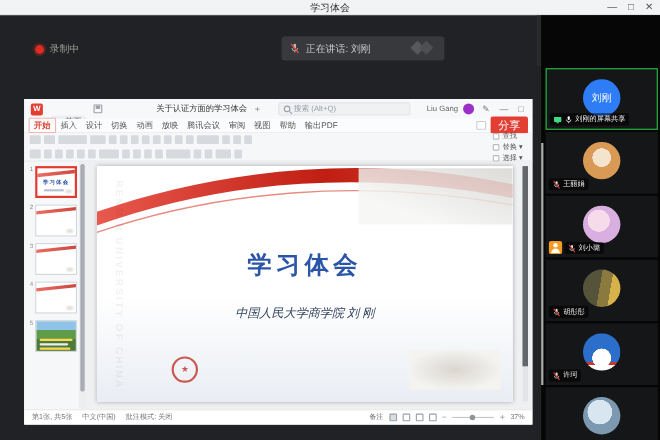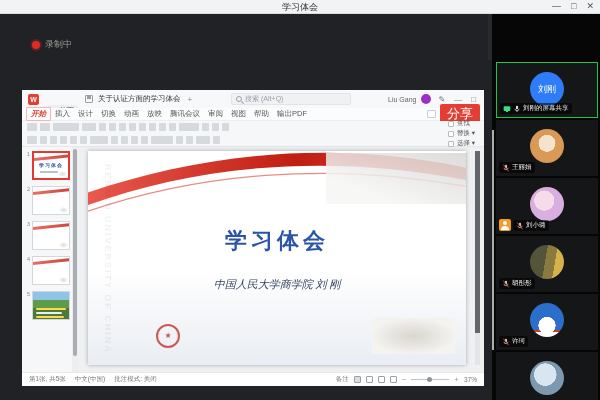--- a/index.html
+++ b/index.html
@@ -23,35 +23,35 @@
   .ghost-logo i:first-child { left:4px; } .ghost-logo i:last-child { left:12px; background:#888; }
 
   
   .wps { position:absolute; left:22px; top:76px; width:462px; height:296px; background:#fff; font-size:8px; color:#333; }
   .wps-titlebar { position:absolute; top:0; left:0; right:0; height:18px; background:#f7f8fa; display:flex; align-items:center; gap:5px; padding:0 6px; }
   .wps-logo { width:11px; height:11px; border-radius:2px; background:#e33e33; color:#fff; font-size:7px; font-weight:bold; text-align:center; line-height:11px; }
   .home-pill { display:flex; align-items:flex-end; gap:3px; background:#eceef1; border-radius:8px; padding:1px 6px; font-size:7.5px; color:#444;margin-top:24px; }
   .home-dot { width:6px; height:6px; border-radius:50%; background:#c8cbd0; }
   .save-ic { width:8px; height:8px; border:1px solid #9aa0a6; border-radius:1px; position:relative; }
   .save-ic::after { content:""; position:absolute; left:1px; top:0; width:4px; height:3px; background:#9aa0a6; }
-  .doc-tab { font-size:7.5px; color:#333; white-space:nowrap; }
+  .doc-tab { font-size:7.5px; color:#333; white-space:nowrap;margin-left:44px; }
   .new-tab { color:#888; padding:0 2px; }
   .wps-search { margin:0 auto; width:120px; height:12px; background:#eff1f3; border:1px solid #e2e4e8; border-radius:2px; display:flex; align-items:center; gap:3px; padding:0 4px; color:#9aa0a6; font-size:7px; }
   .search-glass { width:6px; height:6px; border:1px solid #9aa0a6; border-radius:50%; position:relative; flex:0 0 auto; }
   .search-glass::after { content:""; position:absolute; left:4px; top:5px; width:3px; height:1px; background:#9aa0a6; transform:rotate(45deg); }
   .user-name { font-size:7px; color:#666; }
   .user-avatar { width:10px; height:10px; border-radius:50%; background:#9b30c9; }
   .pen-ic, .wps-min, .wps-restore { font-size:8px; color:#777; padding:0 2px; }
 
   .ribbon { position:absolute; top:18px; left:0; right:0; height:13px; background:#fbfcfd; border-bottom:1px solid #eceef0; display:flex; align-items:center; padding:0 4px; }
   .rtab { font-size:7.5px; color:#555; padding:1px 4px; white-space:nowrap; }
-  .rtab.active { color:#d8402f; font-weight:bold; border:1px solid #f0b6af; border-radius:1px;font-style:italic; }
+  .rtab.active { color:#d8402f; font-weight:bold; border:1px solid #f0b6af; border-radius:1px; }
   .ribbon-right { margin-left:auto; display:flex; align-items:center; gap:4px; }
   .mini-sq { width:9px; height:8px; border:1px solid #c9cdd2; border-radius:1px; background:#fff; }
-  .share-btn { background:#e33e33; color:#fff; font-size:13px; padding:1px 7px; border-radius:2px; }
+  .share-btn { background:#e33e33; color:#fff; font-size:10px; padding:1px 7px; border-radius:2px; }
 
   .toolbar { position:absolute; top:31px; left:0; right:0; height:26px; background:#f6f7f9; border-bottom:1px solid #e4e6e9; display:flex; justify-content:space-between; padding:2px 5px; }
   .tb-left { display:flex; flex-direction:column; justify-content:space-between; }
   .tb-row { display:flex; gap:3px; align-items:center; }
   .tb-icon { height:8px; background:#d6dade; border-radius:1px; display:inline-block; }
   .tb-right { display:flex; flex-direction:column; justify-content:center; gap:1px; font-size:6.5px; color:#555; padding-right:4px; }
   .tb-right .row { display:flex; align-items:center; gap:3px; }
   .tb-mini { width:6px; height:6px; border:1px solid #b8bcc1; border-radius:1px; background:#fff; }
 
   
@@ -127,20 +127,33 @@
   </div>
 
   <div class="meeting">
     <div class="corner-grad"></div>
 
     <div class="recording">
       <span class="rec-dot"></span>
       <span>录制中</span>
     </div>
 
+    <div class="speak-pill">
+      <svg width="10" height="10" viewBox="0 0 12 12">
+        <rect x="4.6" y="1" width="2.8" height="5.2" rx="1.4" fill="#bbb"></rect>
+        <path d="M3 5.6a3 3 0 0 0 6 0" stroke="#bbb" fill="none" stroke-width="1"></path>
+        <line x1="6" y1="8.6" x2="6" y2="10.4" stroke="#bbb" stroke-width="1"></line>
+        <line x1="2" y1="1" x2="10" y2="11" stroke="#e74c3c" stroke-width="1.4"></line>
+      </svg>
+      <span>正在讲话: 刘刚</span>
+      <span class="ghost-logo">
+          <i></i>
+          <i></i>
+        </span>
+    </div>
 
     <div class="wps">
 
       <div class="wps-titlebar">
         <span class="wps-logo">W</span>
         <span class="home-pill">
           <span class="home-dot"></span>
           <span>首页</span>
         </span>
         <span class="save-ic"></span>

